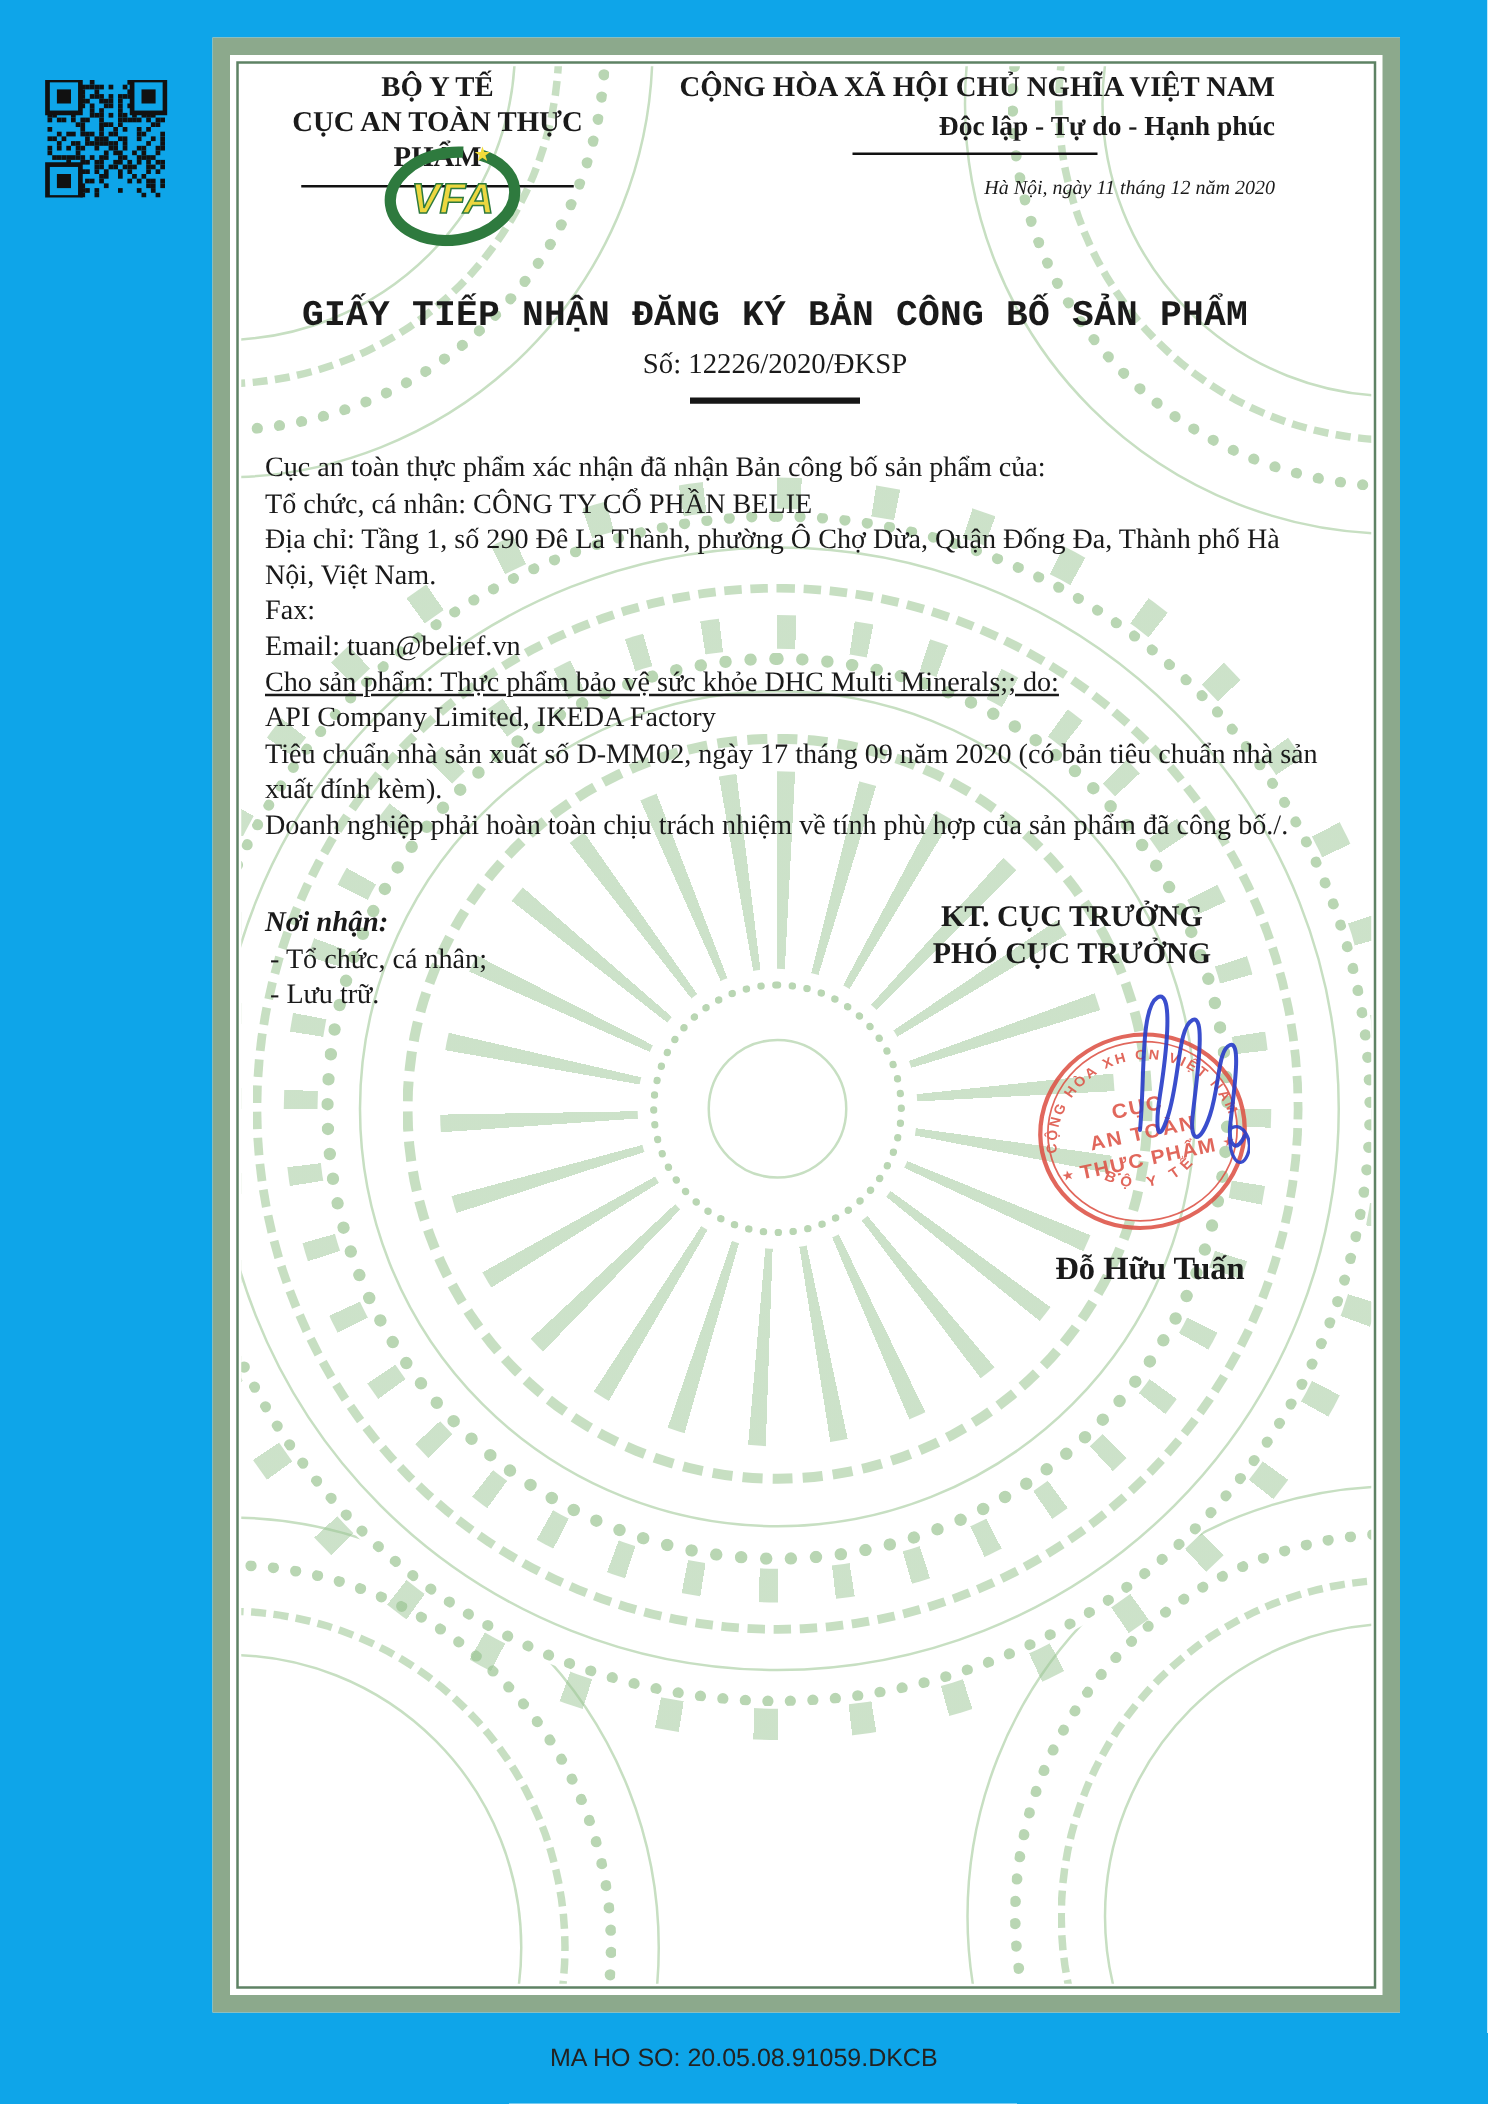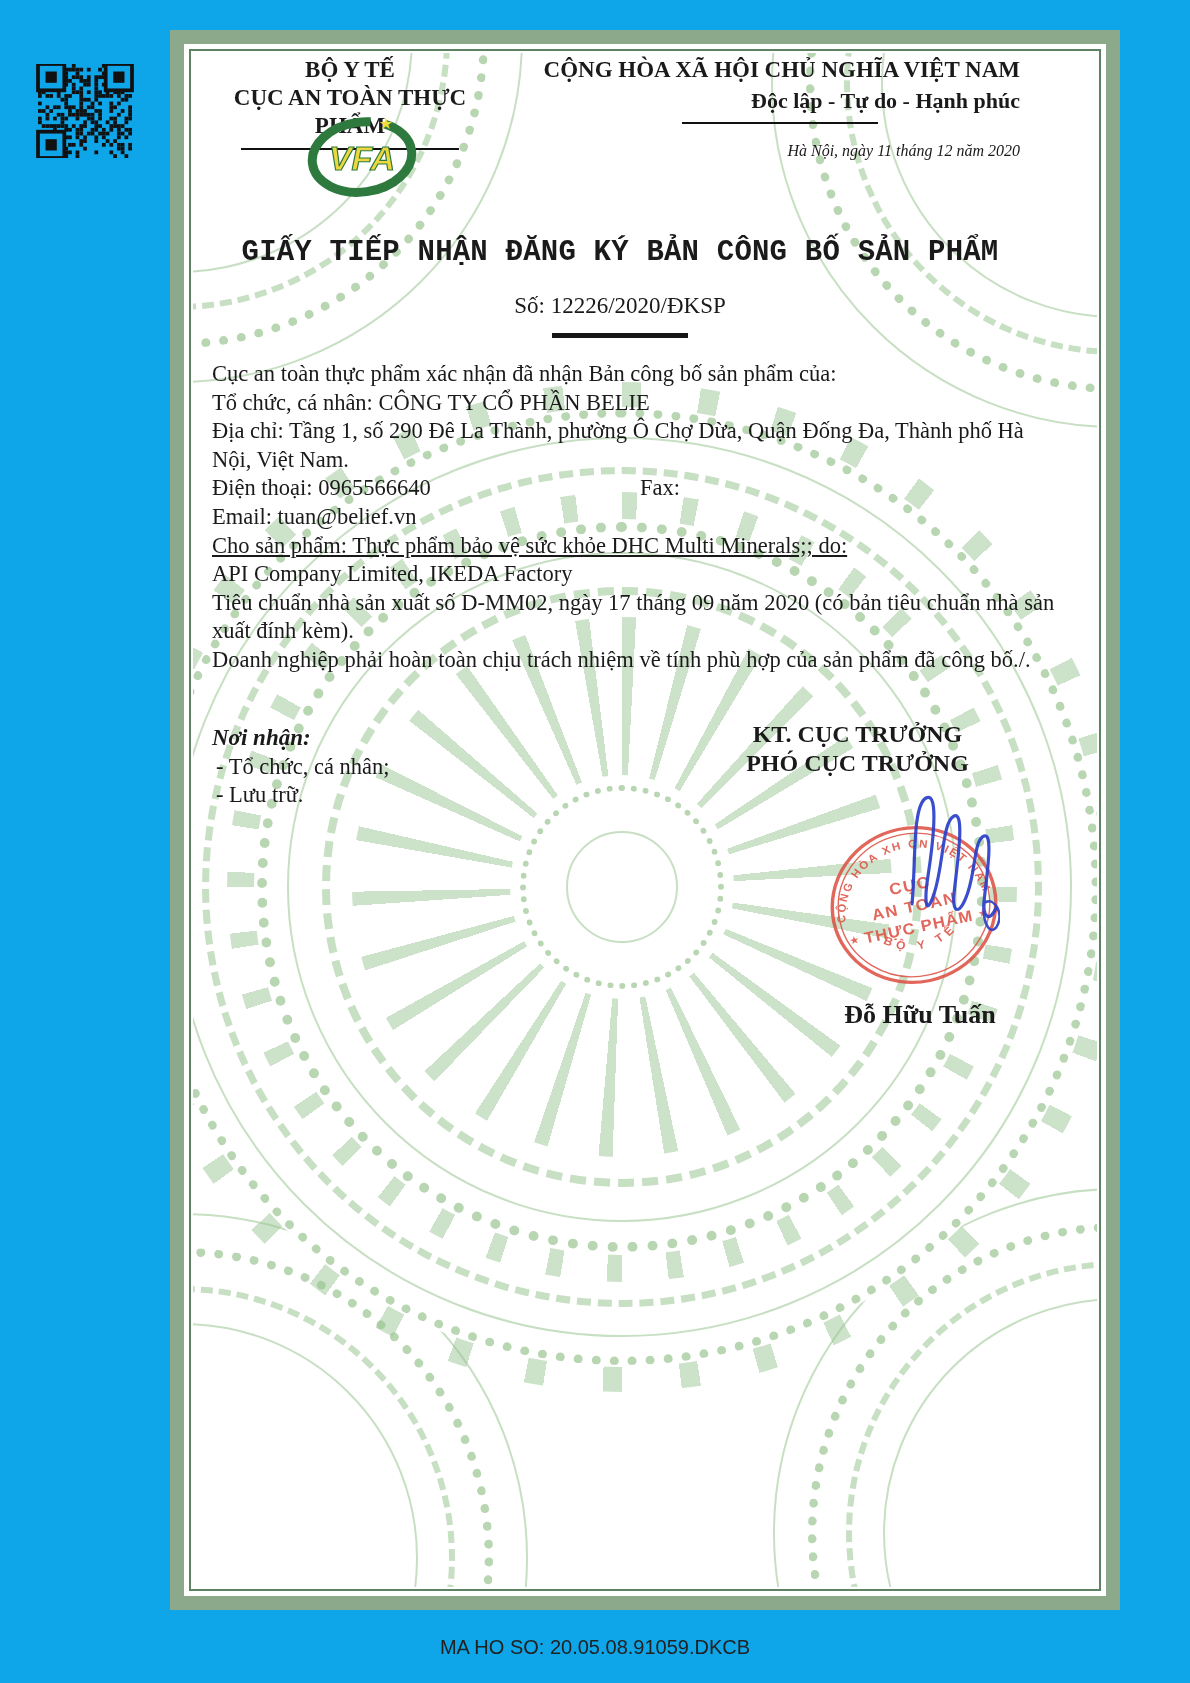--- a/index.html
+++ b/index.html
@@ -21,21 +21,21 @@
   .hdr-left .rule{width:218px;border-top:2px solid #111;margin:8px auto 0;}
   .vfa-logo{position:absolute;left:306px;top:113px;width:112px;height:84px;z-index:4;}
   .hdr-right{position:absolute;left:540px;top:56px;width:480px;text-align:right;z-index:3;}
   .hdr-right .l1{font-size:23px;font-weight:bold;line-height:28px;}
   .hdr-right .l2{font-size:22px;font-weight:bold;line-height:27px;margin-top:3px;}
   .hdr-right .rule{width:196px;border-top:2px solid #111;margin:8px auto 0;}
   .dateline{font-size:16px;font-style:italic;margin-top:18px;}
   
   .title-block{position:absolute;left:190px;top:236px;width:860px;text-align:center;z-index:3;}
   .doc-title{font-size:29px;font-weight:bold;letter-spacing:0.2px;line-height:34px;font-family:Liberation Mono, monospace;}
-  .doc-number{font-size:23px;margin-top:23px;}
+  .doc-number{font-size:23px;margin-top:8px;}
   .title-bar{width:136px;height:5px;background:#161616;margin:14px auto 0;}
   
   .body-block{position:absolute;left:212px;top:360px;width:846px;font-size:22.5px;line-height:28.6px;z-index:3;}
   .body-block p{margin:0;}
   .phone-row{display:flex;}
   .phone-row .phone{width:428px;}
   .mt2{margin-top:2px;text-decoration:underline;} .mt4{margin-top:4px;} .mt5{margin-top:5px;}
   
   .recipients{position:absolute;left:212px;top:724px;z-index:3;font-size:22.5px;line-height:28.5px;}
   .recipients .label{font-size:23px;font-weight:bold;font-style:italic;}
@@ -338,21 +338,20 @@
     <div class="doc-title">GIẤY TIẾP NHẬN ĐĂNG KÝ BẢN CÔNG BỐ SẢN PHẨM</div>
     <div class="doc-number">Số: 12226/2020/ĐKSP</div>
     <div class="title-bar"></div>
   </div>
 
   <div class="body-block">
     <p>Cục an toàn thực phẩm xác nhận đã nhận Bản công bố sản phẩm của:</p>
     <p>Tổ chức, cá nhân: CÔNG TY CỔ PHẦN BELIE</p>
     <p>Địa chỉ: Tầng 1, số 290 Đê La Thành, phường Ô Chợ Dừa, Quận Đống Đa, Thành phố Hà Nội, Việt Nam.</p>
     <p class="phone-row">
-      <span class="phone">Điện thoại: 0965566640</span>
       <span>Fax:</span>
     </p>
     <p>Email: tuan@belief.vn</p>
     <p class="mt2">Cho sản phẩm: Thực phẩm bảo vệ sức khỏe DHC Multi Minerals;; do:</p>
     <p class="mt4">API Company Limited, IKEDA Factory</p>
     <p class="mt5">Tiêu chuẩn nhà sản xuất số D-MM02, ngày 17 tháng 09 năm 2020 (có bản tiêu chuẩn nhà sản xuất đính kèm).</p>
     <p class="mt5">Doanh nghiệp phải hoàn toàn chịu trách nhiệm về tính phù hợp của sản phẩm đã công bố./.</p>
   </div>
 
   <div class="recipients">

